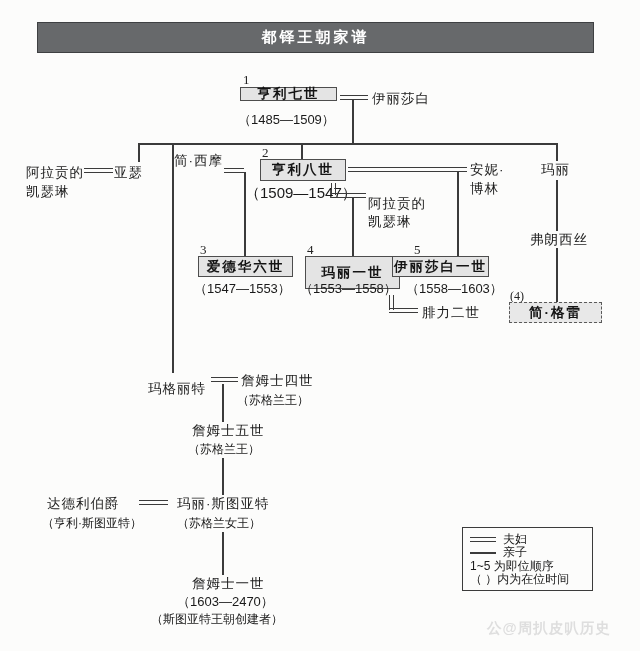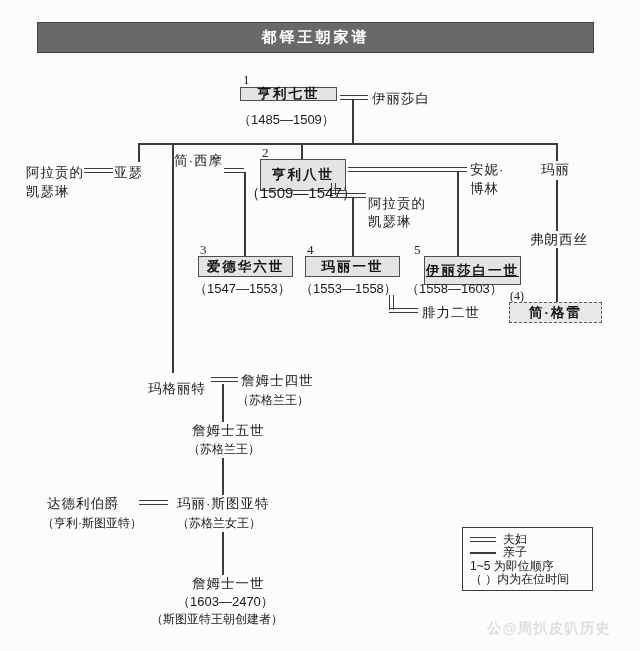--- a/index.html
+++ b/index.html
@@ -57,21 +57,21 @@
   <div class="lbl" style="left:26px;top:183px;">凯瑟琳</div>
   <div class="dl" style="left:84px;top:168px;width:29px;"></div>
   <div class="lbl" style="left:114px;top:164px;">亚瑟</div>
 
   <div class="vl" style="left:172px;top:143px;height:230px;"></div>
 
   <div class="vl" style="left:301px;top:143px;height:17px;"></div>
   <div class="lbl" style="left:174px;top:152px;">简·西摩</div>
   <div class="dl" style="left:224px;top:168px;width:20px;"></div>
   <div class="ord" style="left:262px;top:145px;">2</div>
-  <div class="pbox" style="left:260px;top:159px;width:86px;height:32px;">亨利八世</div>
+  <div class="pbox" style="left:260px;top:159px;width:86px;height:22px;">亨利八世</div>
   <div class="lbl reign" style="left:245px;top:184px;font-size:15px;">（1509—1547）</div>
   <div class="dl" style="left:348px;top:167px;width:119px;"></div>
   <div class="lbl" style="left:470px;top:161px;">安妮·</div>
   <div class="lbl" style="left:470px;top:180px;">博林</div>
 
   <div class="vl" style="left:556px;top:143px;height:18px;"></div>
   <div class="lbl" style="left:541px;top:161px;">玛丽</div>
   <div class="vl" style="left:556px;top:180px;height:51px;"></div>
   <div class="lbl" style="left:530px;top:231px;">弗朗西丝</div>
   <div class="vl" style="left:556px;top:248px;height:55px;"></div>
@@ -83,25 +83,25 @@
 
   <div class="vl" style="left:244px;top:172px;height:85px;"></div>
   <div class="vl" style="left:352px;top:198px;height:59px;"></div>
   <div class="vl" style="left:457px;top:171px;height:86px;"></div>
 
   <div class="ord" style="left:200px;top:242px;">3</div>
   <div class="pbox" style="left:198px;top:256px;width:95px;height:21px;">爱德华六世</div>
   <div class="lbl reign" style="left:194px;top:280px;">（1547—1553）</div>
 
   <div class="ord" style="left:307px;top:242px;">4</div>
-  <div class="pbox" style="left:305px;top:256px;width:95px;height:21px;font-family:Liberation Serif, serif;">玛丽一世</div>
+  <div class="pbox" style="left:305px;top:256px;width:95px;height:33px;font-family:Liberation Serif, serif;">玛丽一世</div>
   <div class="lbl reign" style="left:300px;top:280px;">（1553—1558）</div>
 
   <div class="ord" style="left:414px;top:242px;">5</div>
-  <div class="pbox" style="left:424px;top:256px;width:97px;height:29px;text-decoration:underline;">伊丽莎白一世</div>
+  <div class="pbox" style="left:392px;top:256px;width:97px;height:21px;">伊丽莎白一世</div>
   <div class="lbl reign" style="left:406px;top:280px;">（1558—1603）</div>
 
   <div class="dv" style="left:389px;top:295px;height:15px;"></div>
   <div class="dl" style="left:389px;top:308px;width:29px;"></div>
   <div class="lbl" style="left:422px;top:304px;">腓力二世</div>
 
   <div class="ord" style="left:510px;top:289px;font-size:12px;">(4)</div>
   <div class="pbox dashed" style="left:509px;top:302px;width:93px;height:21px;">简·格雷</div>
 
   <div class="lbl" style="left:148px;top:372px;margin-top:8px;">玛格丽特</div>

